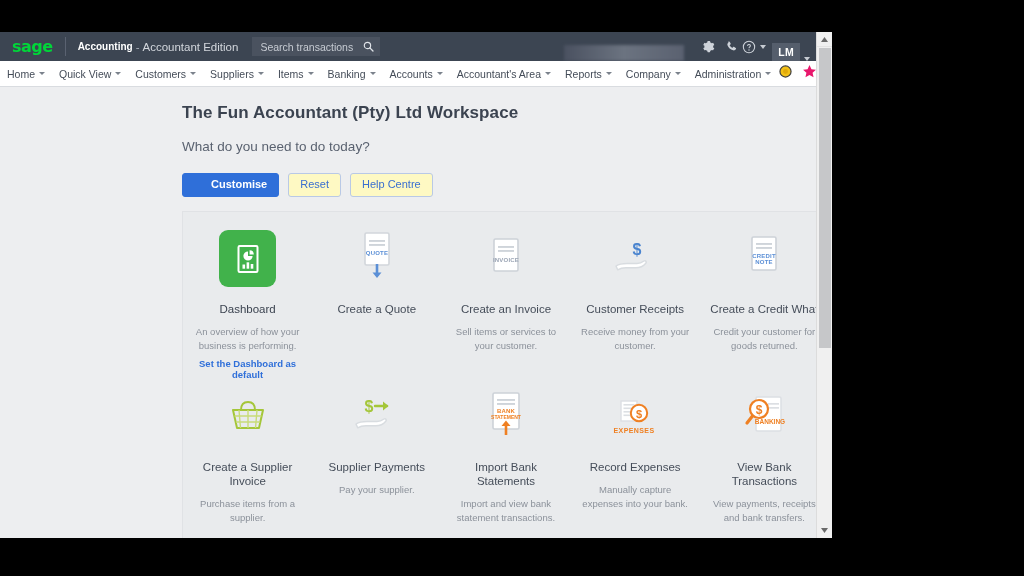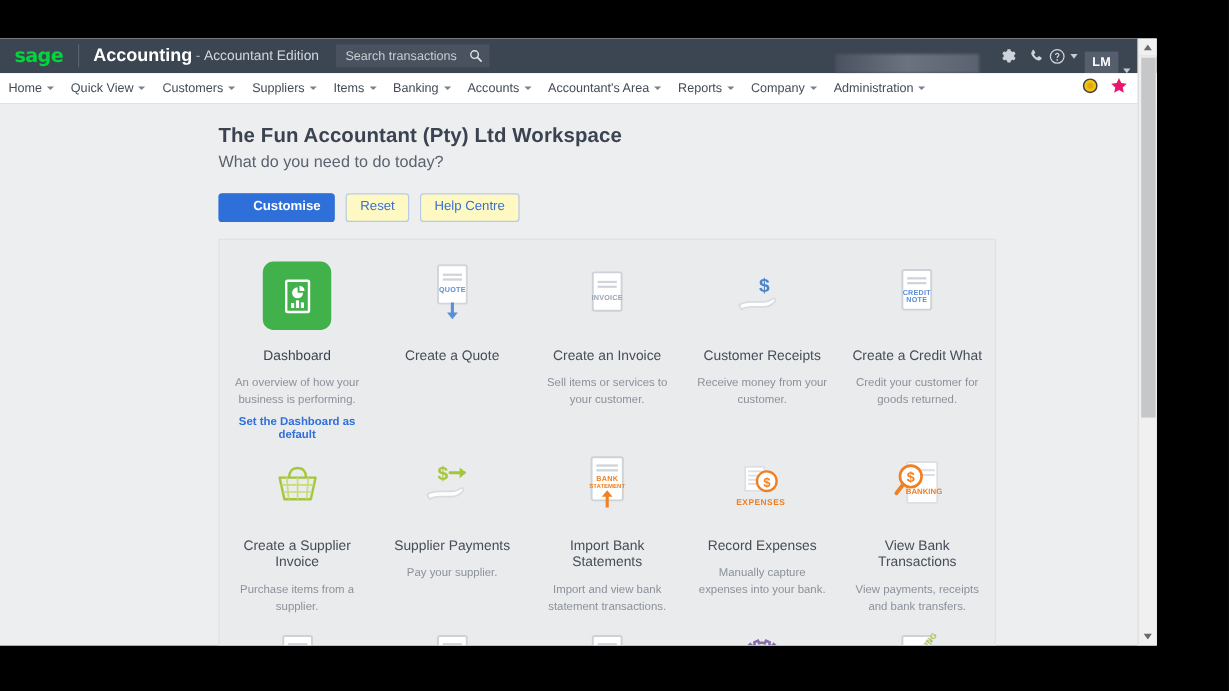--- a/index.html
+++ b/index.html
@@ -4,21 +4,21 @@
 <style>
   * { box-sizing: border-box; margin: 0; padding: 0; }
   html, body {
     width: 1024px; height: 576px;
     background: #000;
     font-family: "Liberation Sans", sans-serif;
     overflow: hidden;
   }
   .screen {
     position: absolute; left: 0; top: 32px;
-    width: 964px; height: 506px;
+    width: 832px; height: 506px;
     background: #edeef0;
     overflow: hidden;
   }
 
   
   .topbar {
     position: relative;
     height: 29px;
     background: #3c4552;
     display: flex; align-items: center;
@@ -27,21 +27,21 @@
   }
   .sage-logo {
     font-family: "DejaVu Sans", sans-serif;
     font-size: 16px; font-weight: bold;
     color: #00d639; letter-spacing: -0.5px;
     line-height: 1;
     padding-right: 12px;
   }
   .divider-v { width: 1px; height: 19px; background: #5a6271; }
   .app-name {
-    font-size: 15px; font-weight: bold; color: #ffffff;
+    font-size: 10px; font-weight: bold; color: #ffffff;
     margin-left: 12px;
   }
   .app-sep { font-size: 11.5px; color: #aab0ba; margin: 0 3px; }
   .app-edition { font-size: 11.5px; color: #d3d7dd; }
   .search-box {
     margin-left: 14px;
     background: #4a525f;
     height: 19px;
     display: flex; align-items: center;
     padding: 0 6px 0 8px;
@@ -96,21 +96,21 @@
     padding: 16px 0 0 0;
     overflow: hidden;
   }
   .page-inner { padding-left: 182px; }
   .page-title {
     font-size: 17px; font-weight: bold; color: #3b4350;
     letter-spacing: .1px;
   }
   .page-sub {
     font-size: 13.5px; color: #5a6270;
-    margin-top: 4px;
+    margin-top: 16px;
   }
   .btn-row { margin-top: 19px; display: flex; gap: 9px; }
   .btn {
     font-size: 11px; padding: 4px 11px 5px;
     border-radius: 3px; cursor: pointer;
     border: 1px solid transparent; line-height: 1.15;
   }
   .btn-primary { background: #2f6fd9; color: #fff; border-color: #2f6fd9; font-weight: bold; padding-left: 28px; }
   .btn-outline { background: #fef9c3; color: #3a6fd0; border-color: #b9c9e6; }
 

